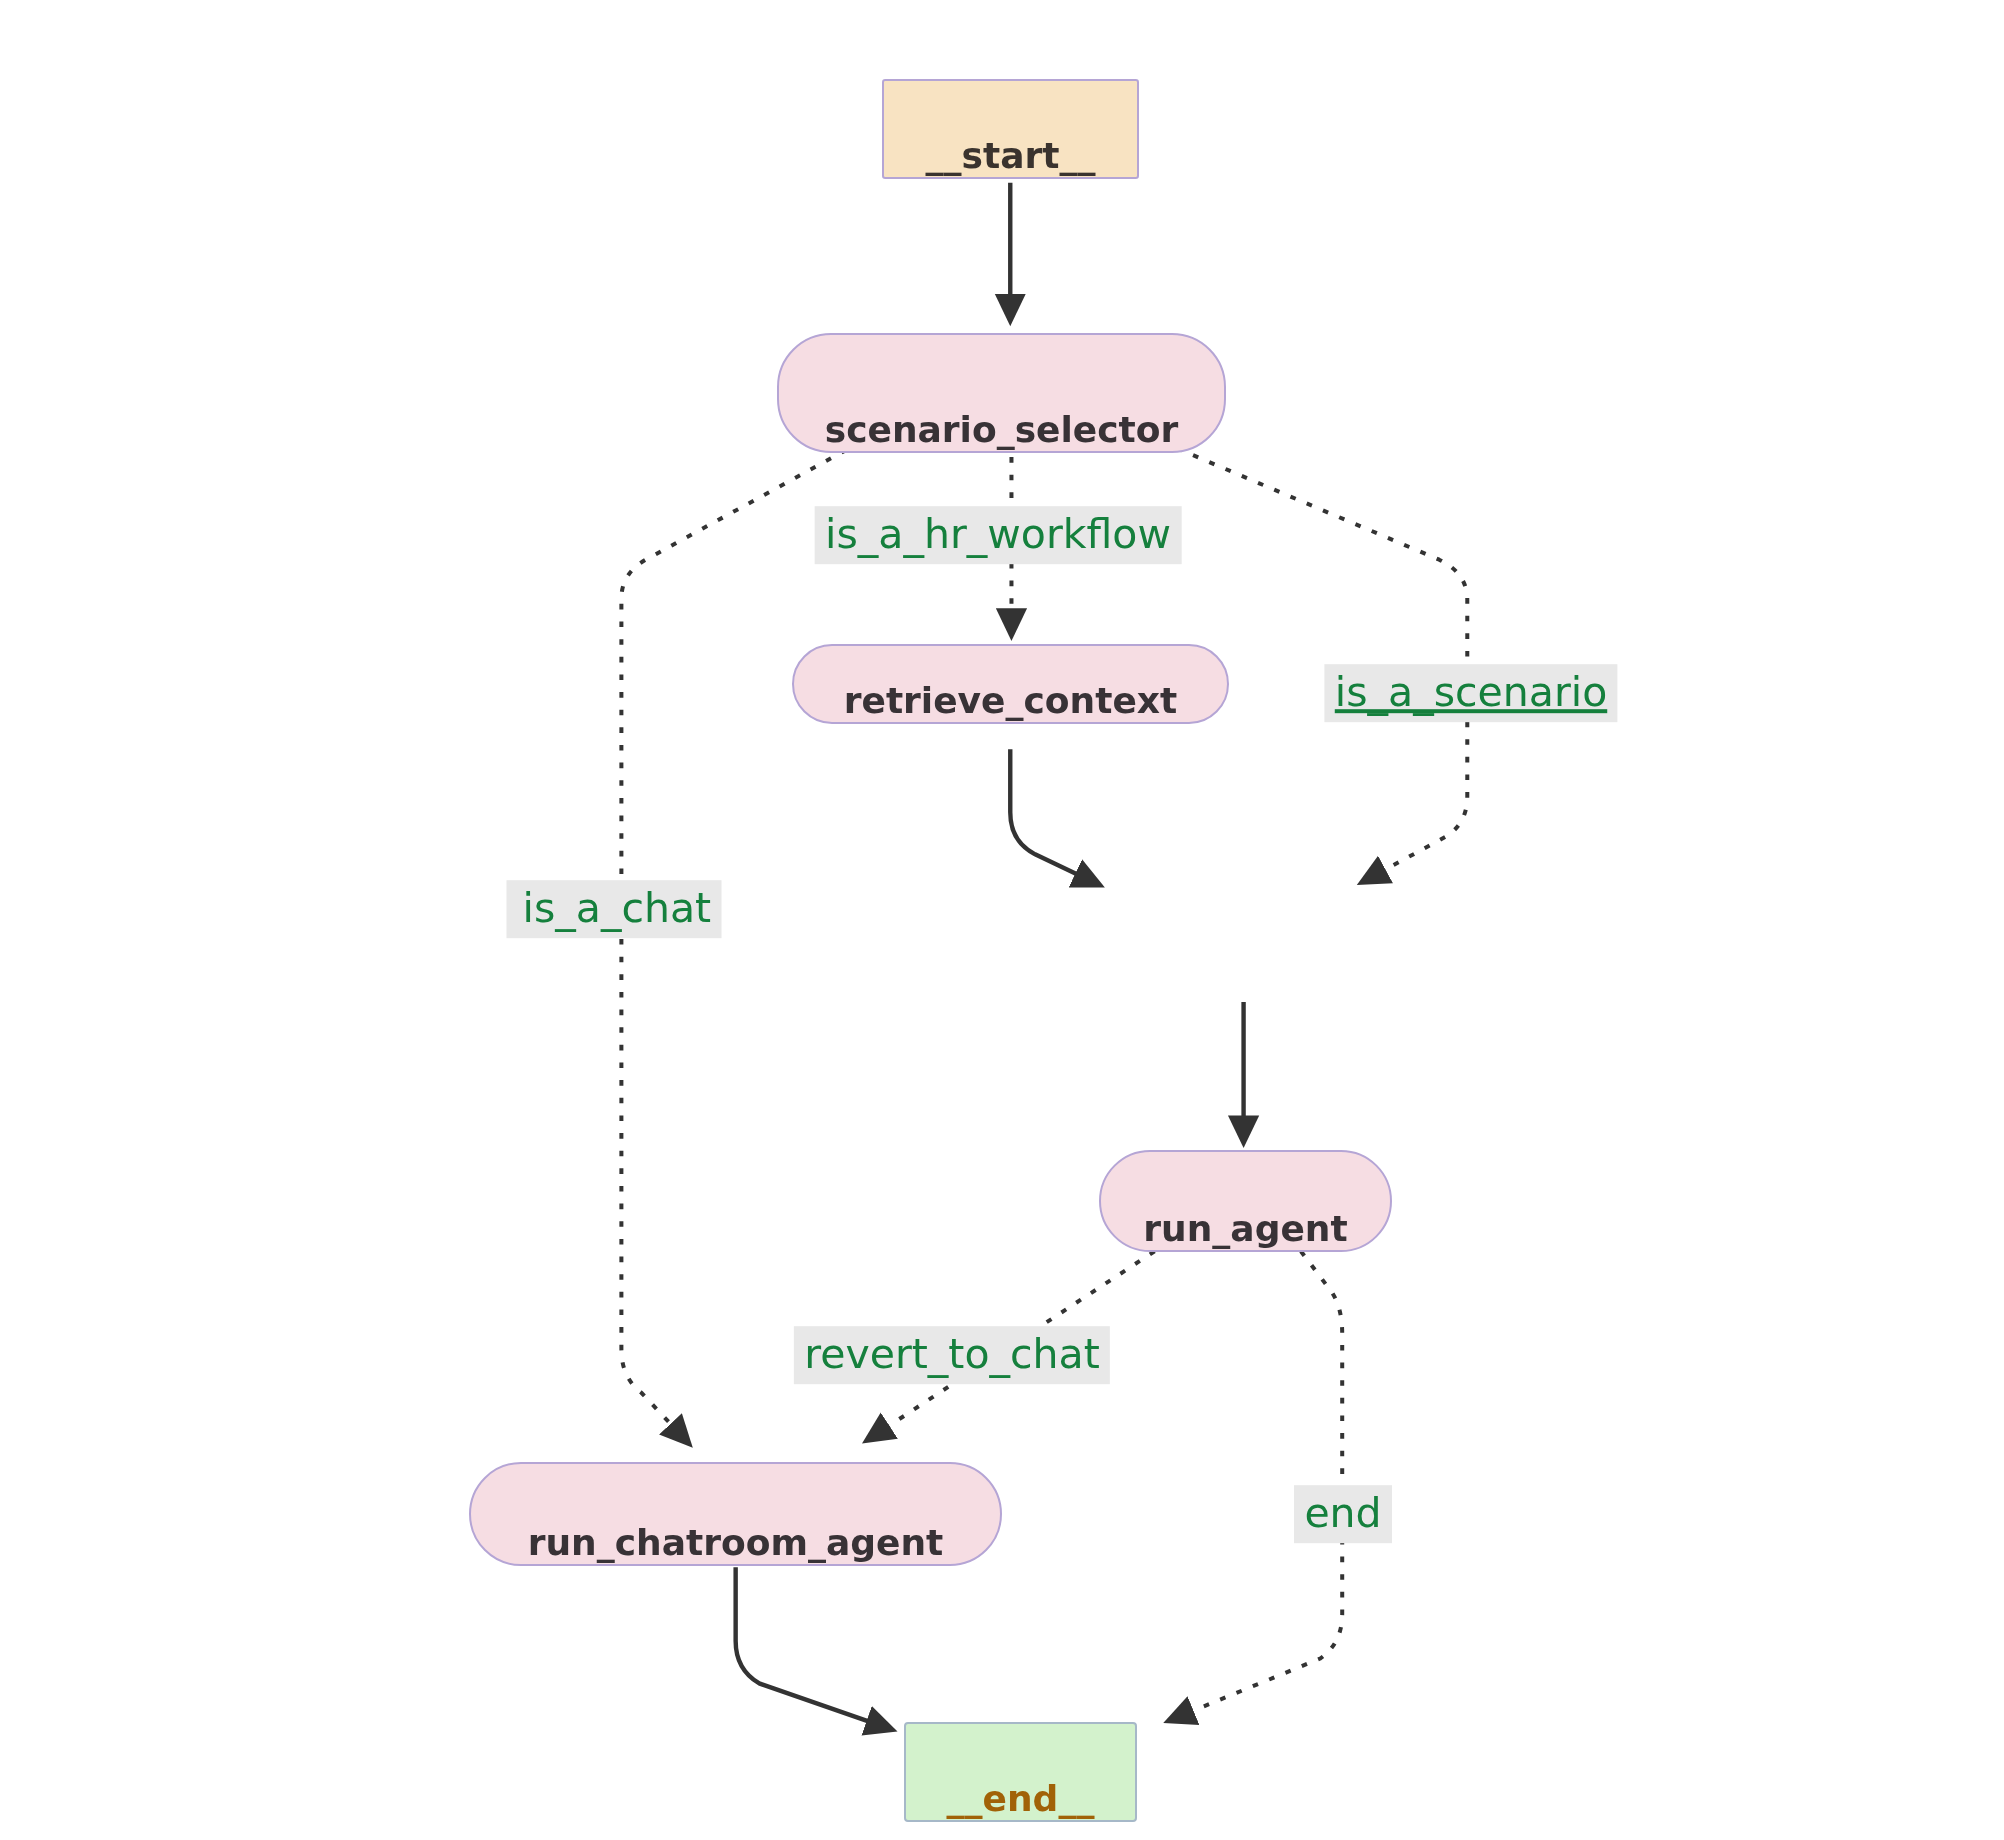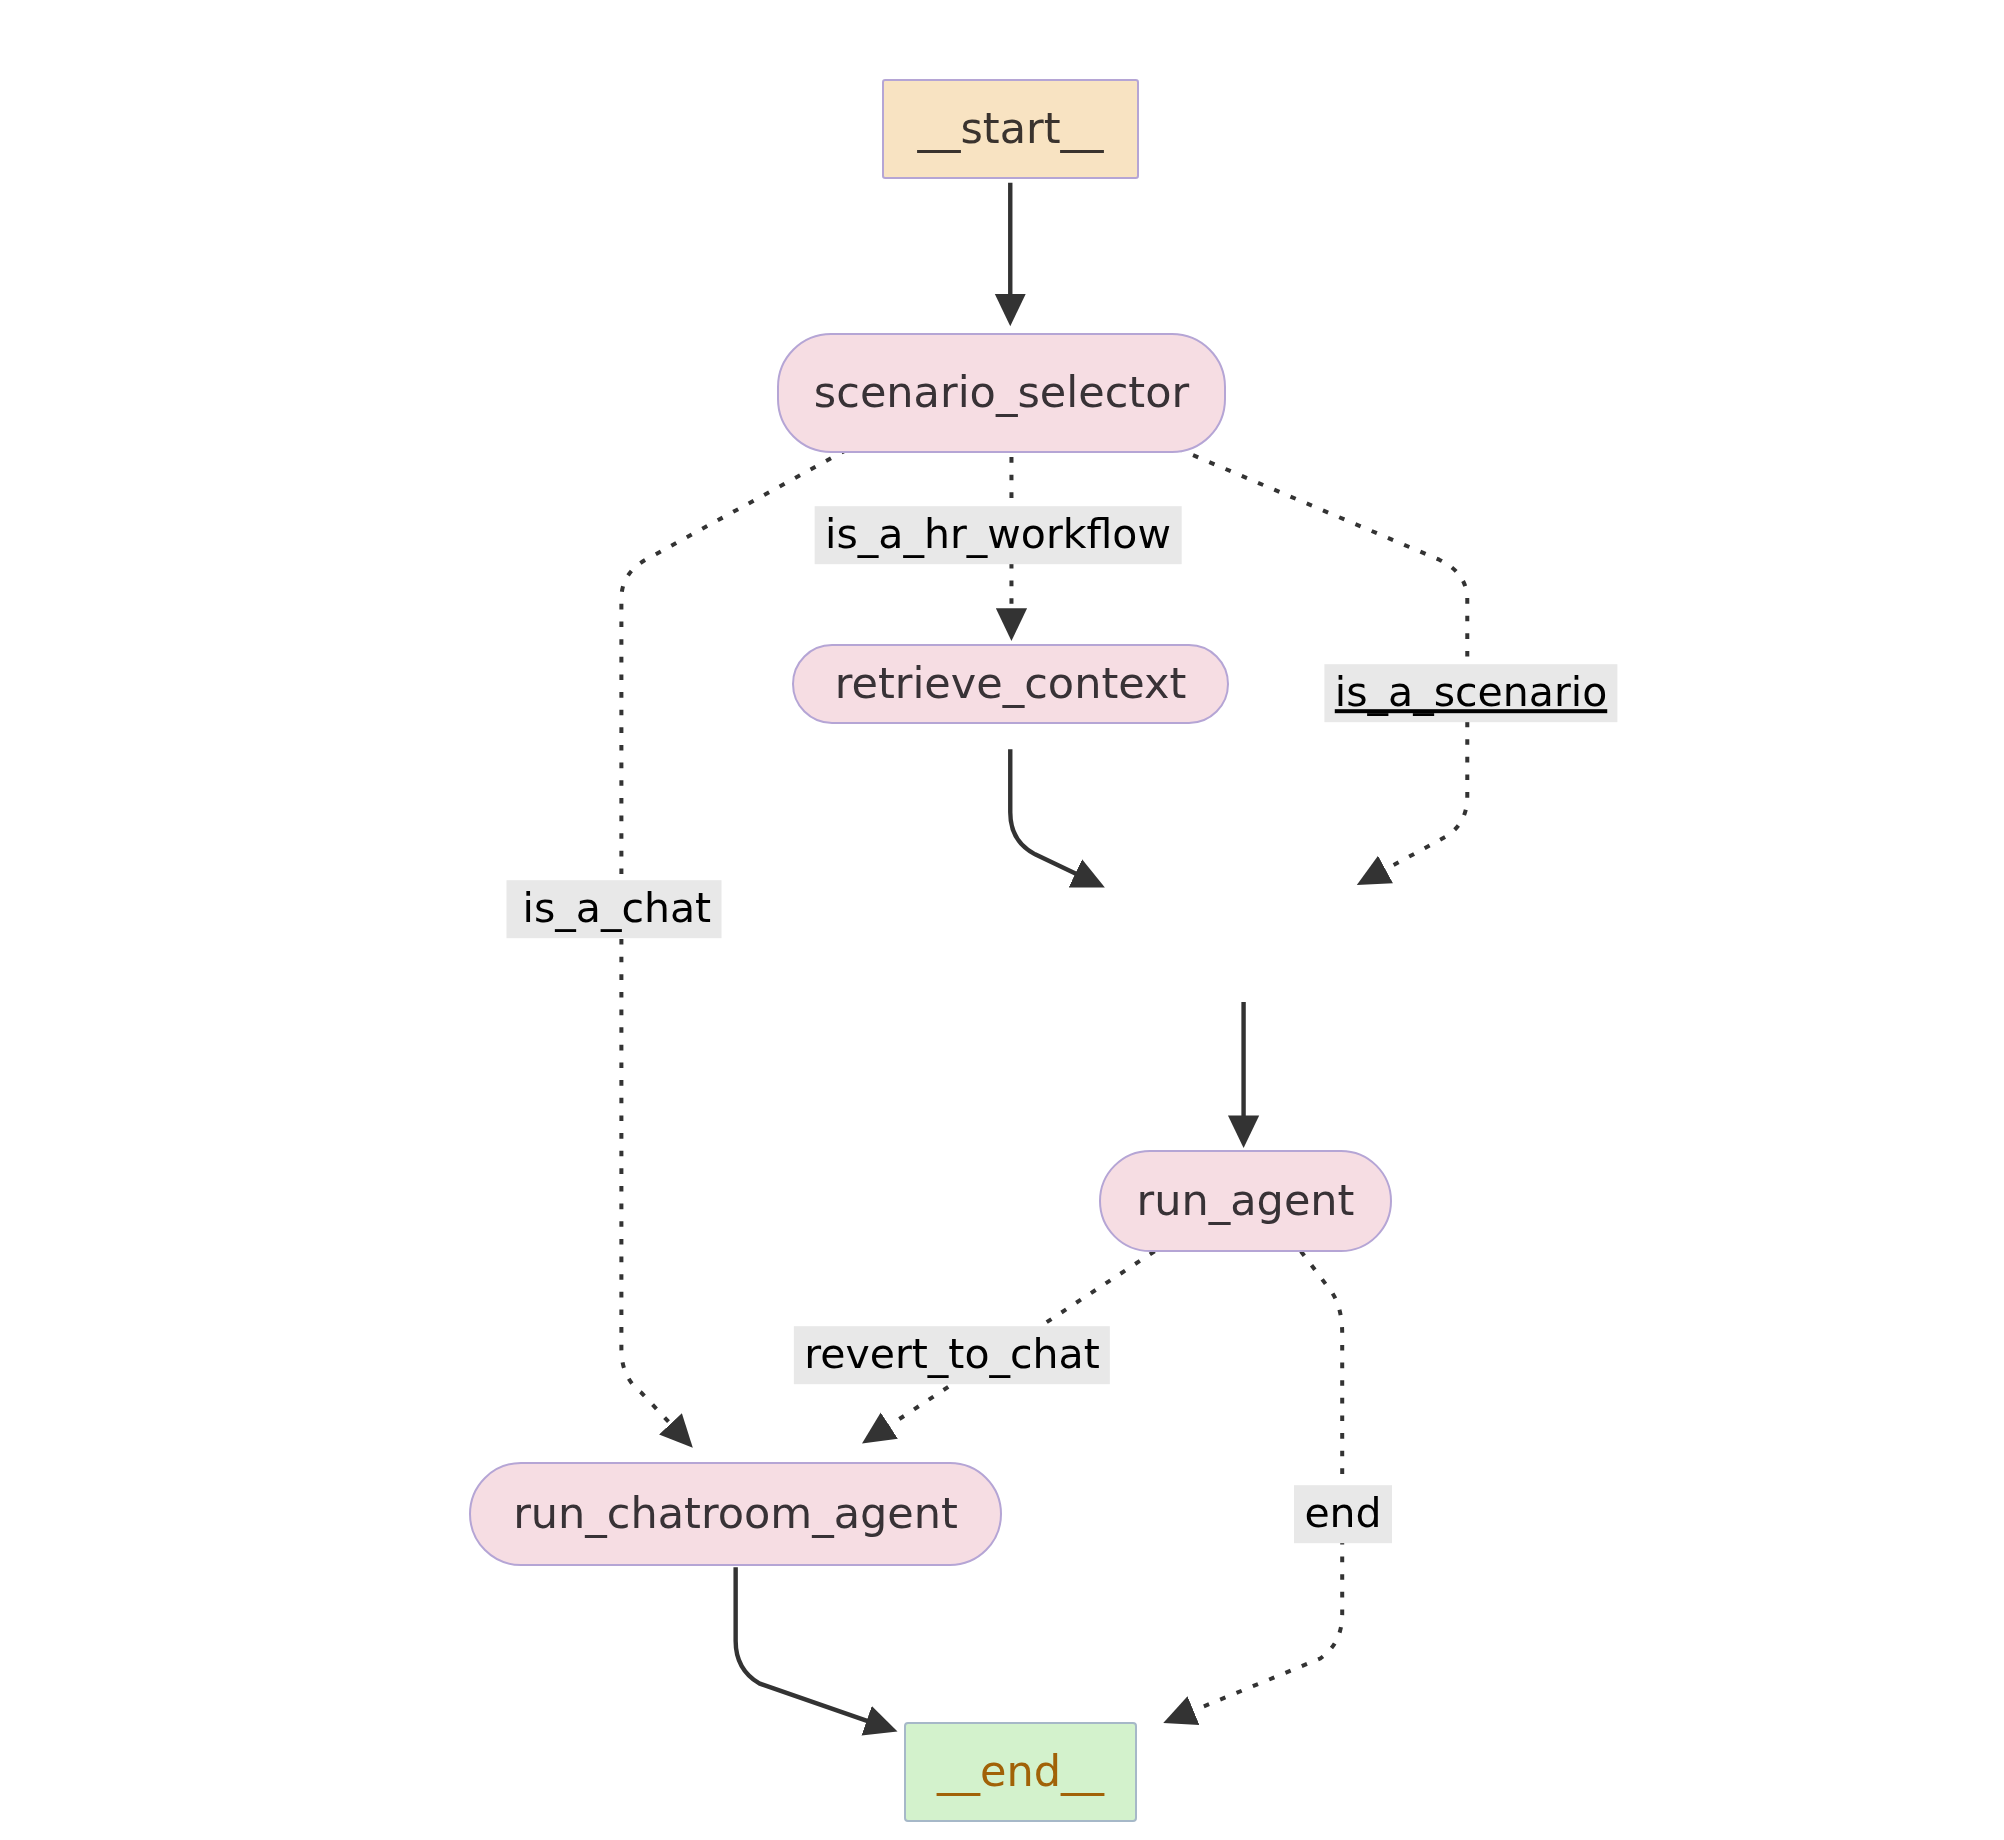--- a/index.html
+++ b/index.html
@@ -29,27 +29,28 @@
   }
   path.edge-dotted {
     fill: none;
     stroke: #333333;
     stroke-width: 10px;
     stroke-dasharray: 14 30;
   }
   .node {
     position: absolute;
     display: flex;
-    align-items: center;
+    align-items: flex-end;
     justify-content: center;
     box-sizing: border-box;
-    font-size: 43px;
+    font-size: 36px;
     color: #383236;
     white-space: nowrap;
     line-height: 1.2;
+    font-weight: bold;
   }
   .stadium {
     background: #f6dde3;
     border: 2.8px solid #b5a5d5;
     border-radius: 54px;
   }
   .rect-start {
     background: #f8e3c2;
     border: 2.8px solid #b5a5d5;
     border-radius: 3.2px;
@@ -58,21 +59,21 @@
   .rect-end {
     background: #d3f2cc;
     border: 2.8px solid #a6b8c8;
     border-radius: 4px;
     color: #a16207;
   }
   .edge-label {
     position: absolute;
     transform: translate(-50%, -50%);
     background: #e8e8e8;
-    color: #000000;
+    color: #15803d;
     font-size: 41px;
     line-height: 1.25;
     padding: 3.2px 10.4px;
     white-space: nowrap;
     text-align: center;
   }
 </style>
 </head>
 <body>
 

